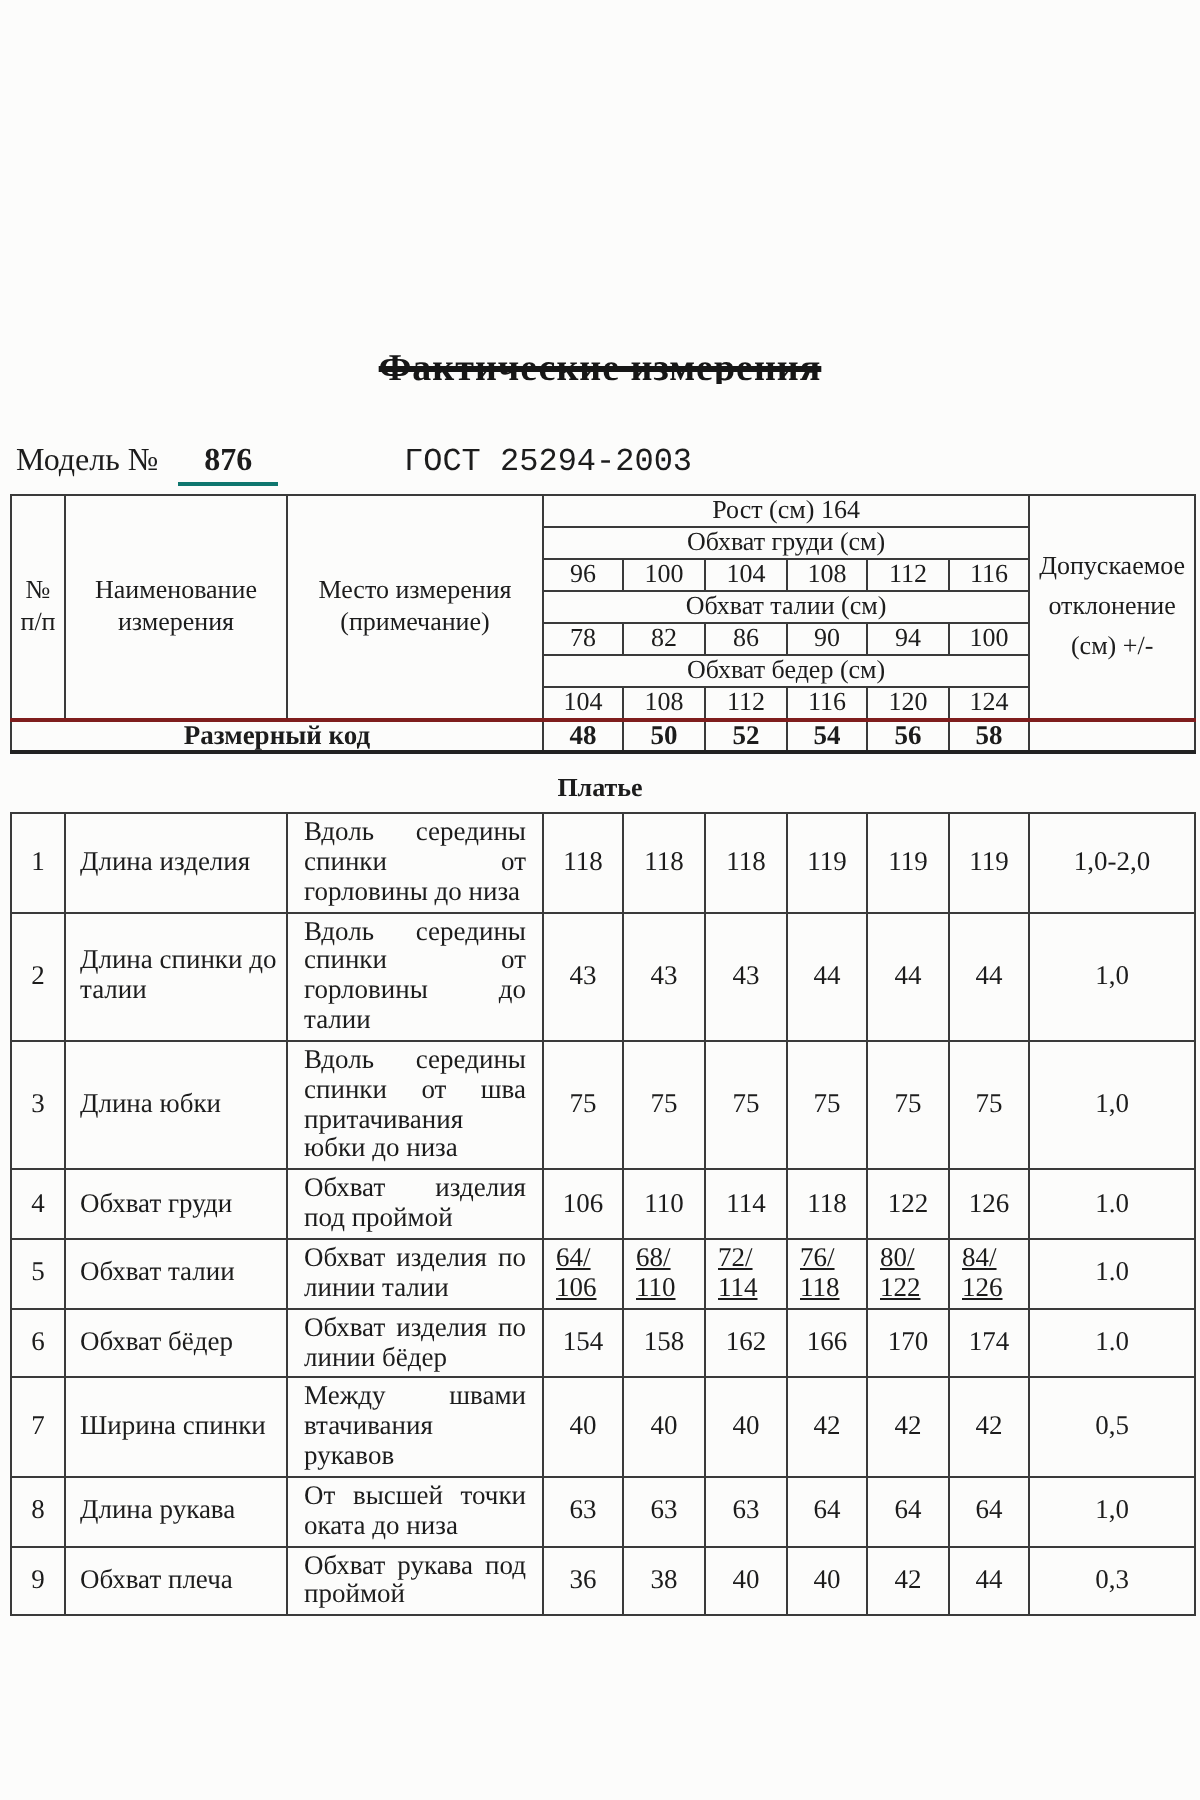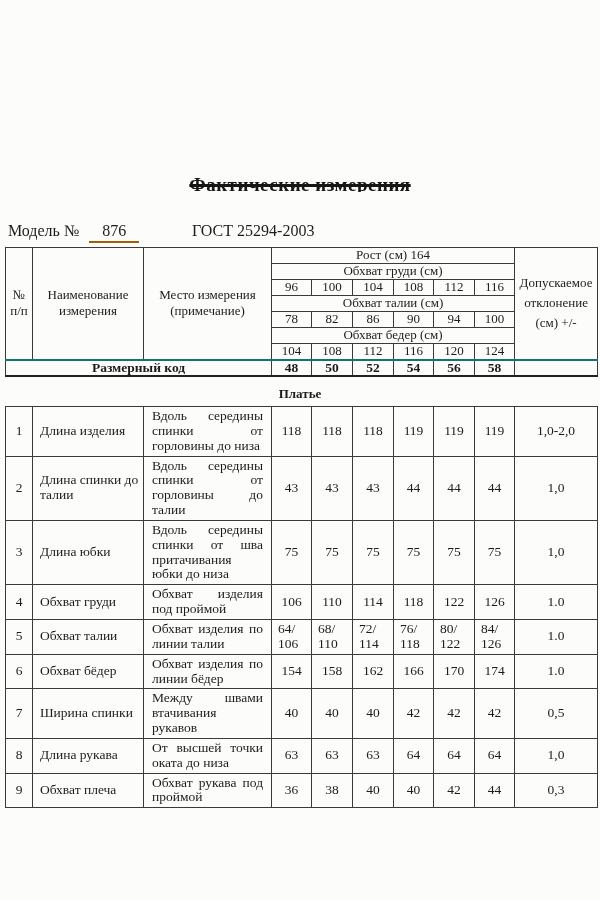--- a/index.html
+++ b/index.html
@@ -20,42 +20,42 @@
   .cut-title span{
     display:inline-block;margin-top:-9px;
     font-size:19px;font-weight:bold;letter-spacing:.5px;
     text-decoration:line-through;
     text-decoration-thickness:3px;
     color:#161616;
   }
   .model-label{position:absolute;top:200px;left:8px;font-size:16px;}
   .model-line{position:absolute;top:222px;left:8px;font-size:16px;width:560px;}
   .model-no{
-    font-weight:normal;border-bottom:2px solid #a16207;
+    font-weight:bold;border-bottom:2px solid #0f766e;
     padding:0 13px 1px 13px;margin-left:10px;display:inline-block;
   }
-  .gost{position:absolute;left:184px;top:0;}
+  .gost{position:absolute;left:194px;top:0;font-family:Liberation Mono, monospace;}
 
   table{border-collapse:collapse;table-layout:fixed;position:absolute;left:5px;width:592px;}
   td{
     border:1px solid #3a3a3a;
     text-align:center;vertical-align:middle;
     padding:0 2px;overflow:hidden;
   }
 
   
   .hdr{top:247px;}
   .hdr tr{height:16px;}
   .hdr td{font-size:13px;line-height:1.1;padding:0 1px;}
   .hdr .tol-head{font-size:13px;line-height:1.55;}
   .hdr .left-head{font-size:13px;line-height:1.25;}
   .size-code-row{height:21px;}
   .size-code-row td{
     font-weight:bold;font-size:13.5px;
-    border-top:2px solid #0f766e;border-bottom:2px solid #222;
+    border-top:2px solid #7f1d1d;border-bottom:2px solid #222;
   }
 
   .section-title{
     position:absolute;top:386px;left:0;width:600px;
     text-align:center;font-weight:bold;font-size:13px;
   }
 
   
   .body-t{top:406px;}
   .body-t tr:nth-child(1){height:42px;}
@@ -68,21 +68,21 @@
   .body-t tr:nth-child(8){height:30px;}
   .body-t tr:nth-child(9){height:29px;}
   .body-t td{font-size:13.5px;line-height:1.1;}
   .num-col{font-size:12.5px;}
   .name-col{text-align:left;padding:1px 3px 1px 7px;font-size:13px;line-height:1.25;}
   .place-col{
     text-align:justify;font-size:10.5px;line-height:1.2;
     padding:2px 8px;
   }
   .val-col{white-space:pre-line;}
-  .val-left{text-align:left;padding-left:6px;}
+  .val-left{text-align:left;padding-left:6px;text-decoration:underline;}
   .tol-col{font-size:12.5px;}
 </style>
 </head>
 <body>
 
 <div class="page">
 
   <div class="cut-title">
     <span>Фактические измерения</span>
   </div>

